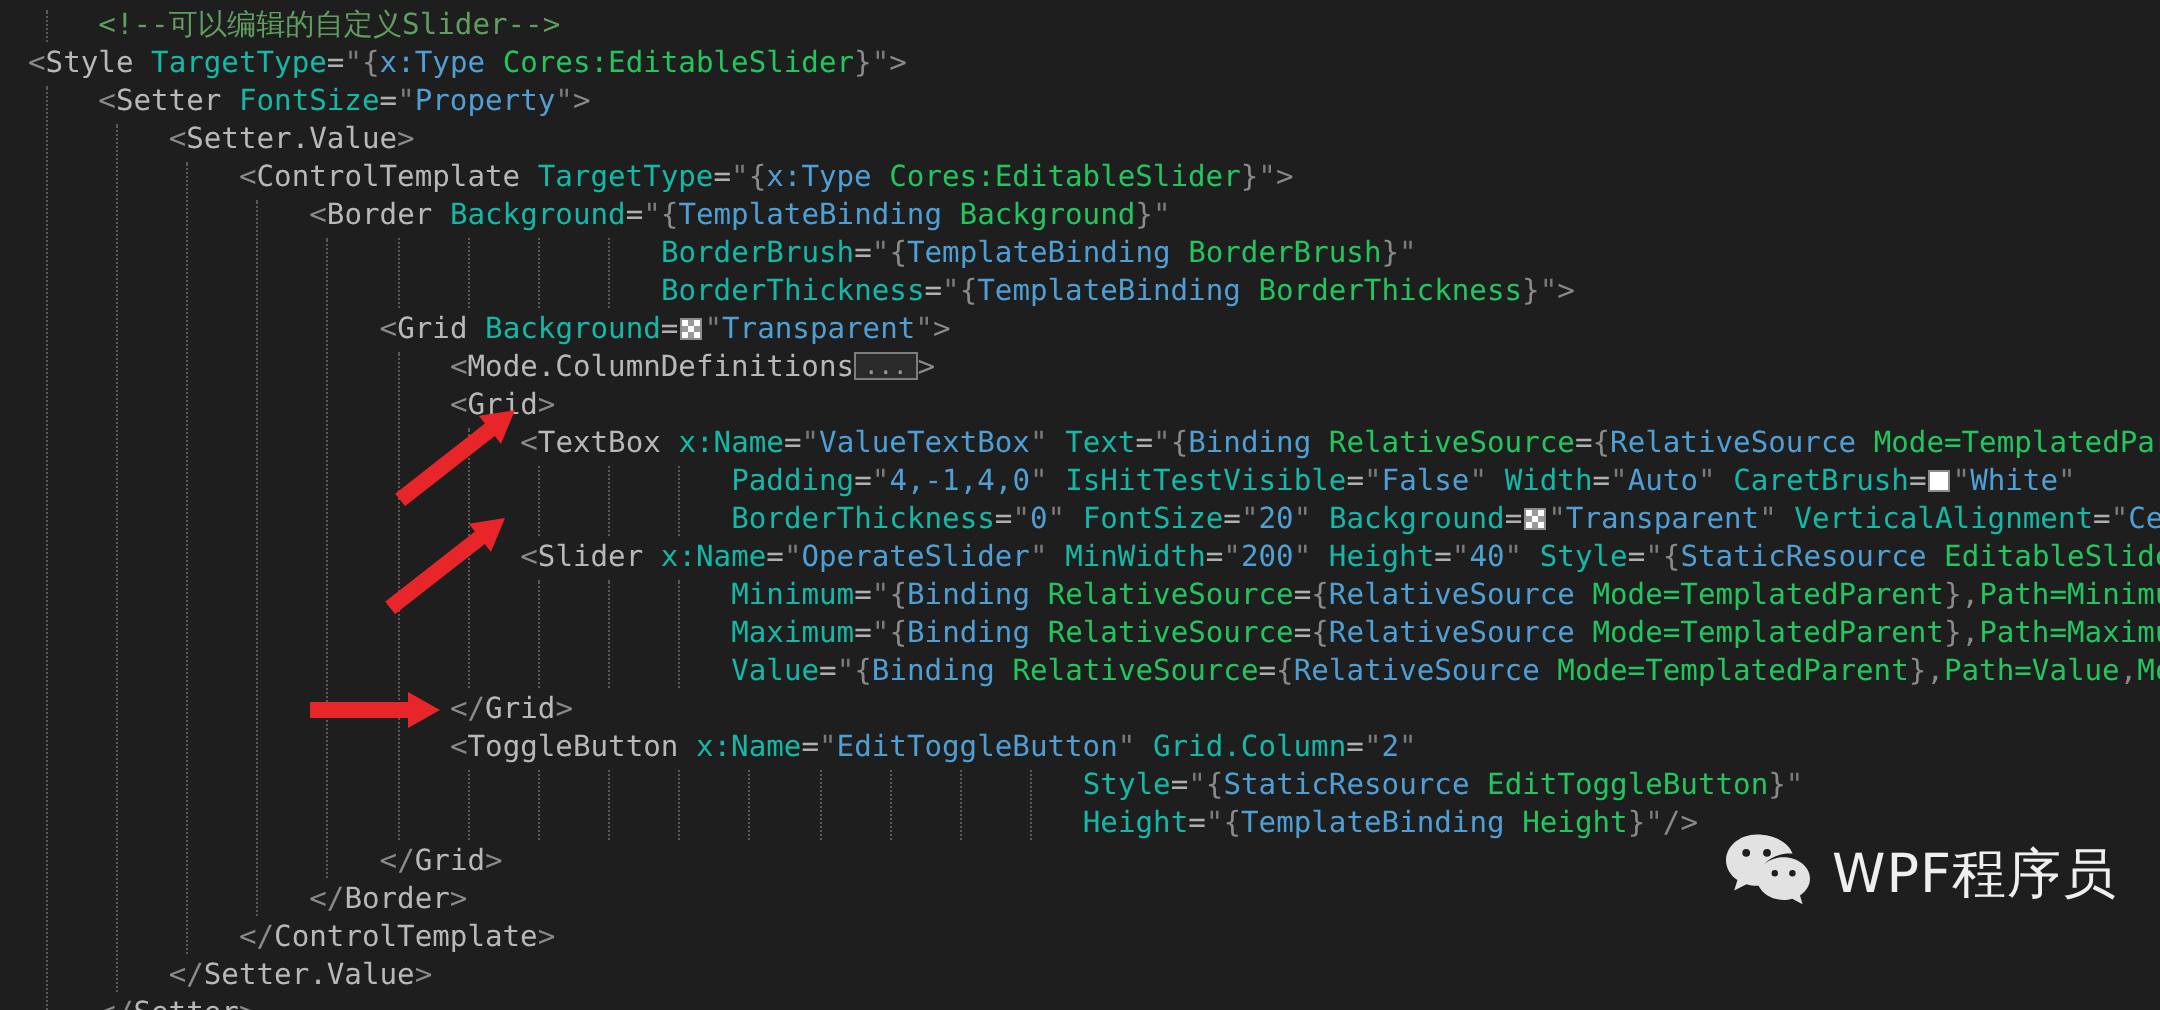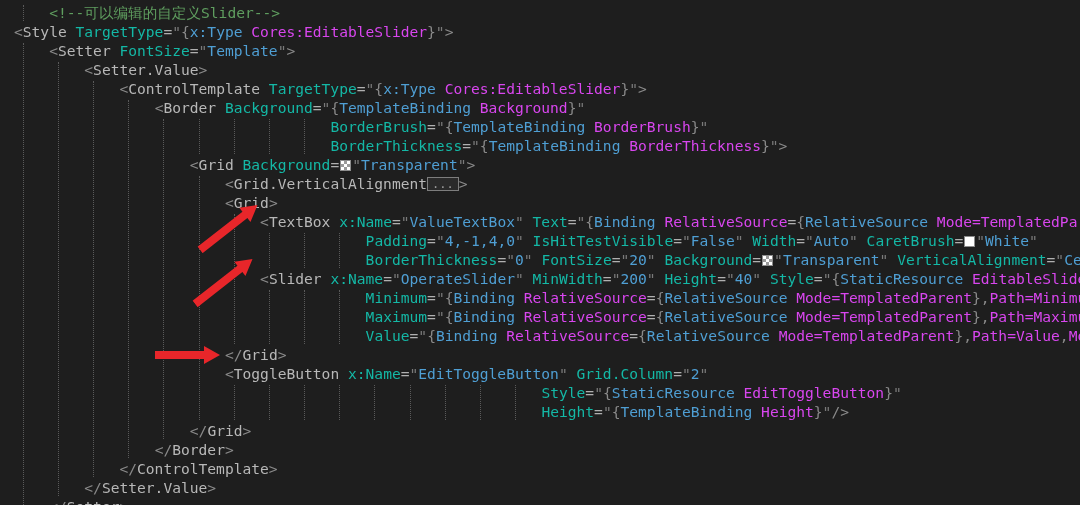--- a/index.html
+++ b/index.html
@@ -33,21 +33,21 @@
     color: #9cdcfe;
   }
   
   .cmt  { color: #5f9e5f; }
   .tag  { color: #b8b8b8; }
   .ang  { color: #8a8a8a; }
   .attr { color: #14b8a6; }
   .eq   { color: #b0b0b0; }
   .str  { color: #4f9fd4; }
   .qt   { color: #7a7a7a; }
-  .mk   { color: #d946ef; }
+  .mk   { color: #22c55e; }
   .mkb  { color: #8a8a8a; }
   
   .guide {
     position: absolute;
     width: 1px;
     border-left: 1px dotted #5a5a5a;
   }
   
   .sw {
     display: inline-block;
@@ -129,28 +129,28 @@
         <div class="guide" style="left: 374.39px; top: 385px; height: 35px;"></div>
         <div class="guide" style="left: 409.55px; top: 385px; height: 35px;"></div>
         <div class="guide" style="left: 444.71px; top: 385px; height: 35px;"></div>
         <div class="guide" style="left: 479.87px; top: 385px; height: 35px;"></div>
         <div class="guide" style="left: 515.03px; top: 385px; height: 35px;"></div>
       </div>
 
     <div id="lines" style="position: absolute; left: 0px; top: 3px;">
         <div class="line" style="padding-left: 49.16px;"><span class="cmt">&lt;!--可以编辑的自定义Slider--&gt;</span></div>
         <div class="line" style="padding-left: 14px;"><span class="ang">&lt;</span><span class="tag">Style</span><span class="tag"> </span><span class="attr">TargetType</span><span class="eq">=</span><span class="qt">"</span><span class="mkb">{</span><span class="str">x:Type</span><span class="mk"> </span><span class="mk">Cores:EditableSlider</span><span class="mkb">}</span><span class="qt">"</span><span class="ang">&gt;</span></div>
-        <div class="line" style="padding-left: 49.16px;"><span class="ang">&lt;</span><span class="tag">Setter</span><span class="tag"> </span><span class="attr">FontSize</span><span class="eq">=</span><span class="qt">"</span><span class="str">Template</span><span class="qt">"</span><span class="ang">&gt;</span></div>
+        <div class="line" style="padding-left: 49.16px;"><span class="ang">&lt;</span><span class="tag">Setter</span><span class="tag"> </span><span class="attr">FontSize</span><span class="eq">=</span><span class="qt">"</span><span class="str">Property</span><span class="qt">"</span><span class="ang">&gt;</span></div>
         <div class="line" style="padding-left: 84.32px;"><span class="ang">&lt;</span><span class="tag">Setter.Value</span><span class="ang">&gt;</span></div>
         <div class="line" style="padding-left: 119.48px;"><span class="ang">&lt;</span><span class="tag">ControlTemplate</span><span class="tag"> </span><span class="attr">TargetType</span><span class="eq">=</span><span class="qt">"</span><span class="mkb">{</span><span class="str">x:Type</span><span class="mk"> </span><span class="mk">Cores:EditableSlider</span><span class="mkb">}</span><span class="qt">"</span><span class="ang">&gt;</span></div>
         <div class="line" style="padding-left: 154.64px;"><span class="ang">&lt;</span><span class="tag">Border</span><span class="tag"> </span><span class="attr">Background</span><span class="eq">=</span><span class="qt">"</span><span class="mkb">{</span><span class="str">TemplateBinding</span><span class="mk"> </span><span class="mk">Background</span><span class="mkb">}</span><span class="qt">"</span></div>
         <div class="line" style="padding-left: 330.44px;"><span class="attr">BorderBrush</span><span class="eq">=</span><span class="qt">"</span><span class="mkb">{</span><span class="str">TemplateBinding</span><span class="mk"> </span><span class="mk">BorderBrush</span><span class="mkb">}</span><span class="qt">"</span></div>
         <div class="line" style="padding-left: 330.44px;"><span class="attr">BorderThickness</span><span class="eq">=</span><span class="qt">"</span><span class="mkb">{</span><span class="str">TemplateBinding</span><span class="mk"> </span><span class="mk">BorderThickness</span><span class="mkb">}</span><span class="qt">"</span><span class="ang">&gt;</span></div>
         <div class="line" style="padding-left: 189.8px;"><span class="ang">&lt;</span><span class="tag">Grid</span><span class="tag"> </span><span class="attr">Background</span><span class="eq">=</span><span class="sw sw-transparent"></span><span class="qt">"</span><span class="str">Transparent</span><span class="qt">"</span><span class="ang">&gt;</span></div>
-        <div class="line" style="padding-left: 224.96px;"><span class="ang">&lt;</span><span class="tag">Grid.VerticalAlignment</span><span class="collapsed">...</span><span class="ang">&gt;</span></div>
+        <div class="line" style="padding-left: 224.96px;"><span class="ang">&lt;</span><span class="tag">Mode.ColumnDefinitions</span><span class="collapsed">...</span><span class="ang">&gt;</span></div>
         <div class="line" style="padding-left: 224.96px;"><span class="ang">&lt;</span><span class="tag">Grid</span><span class="ang">&gt;</span></div>
         <div class="line" style="padding-left: 260.12px;"><span class="ang">&lt;</span><span class="tag">TextBox</span><span class="tag"> </span><span class="attr">x:Name</span><span class="eq">=</span><span class="qt">"</span><span class="str">ValueTextBox</span><span class="qt">"</span><span class="tag"> </span><span class="attr">Text</span><span class="eq">=</span><span class="qt">"</span><span class="mkb">{</span><span class="str">Binding</span><span class="mk"> </span><span class="mk">RelativeSource</span><span class="eq">=</span><span class="mkb">{</span><span class="str">RelativeSource</span><span class="mk"> </span><span class="mk">Mode=TemplatedParent</span></div>
         <div class="line" style="padding-left: 365.6px;"><span class="attr">Padding</span><span class="eq">=</span><span class="qt">"</span><span class="str">4,-1,4,0</span><span class="qt">"</span><span class="tag"> </span><span class="attr">IsHitTestVisible</span><span class="eq">=</span><span class="qt">"</span><span class="str">False</span><span class="qt">"</span><span class="tag"> </span><span class="attr">Width</span><span class="eq">=</span><span class="qt">"</span><span class="str">Auto</span><span class="qt">"</span><span class="tag"> </span><span class="attr">CaretBrush</span><span class="eq">=</span><span class="sw sw-white"></span><span class="qt">"</span><span class="str">White</span><span class="qt">"</span></div>
         <div class="line" style="padding-left: 365.6px;"><span class="attr">BorderThickness</span><span class="eq">=</span><span class="qt">"</span><span class="str">0</span><span class="qt">"</span><span class="tag"> </span><span class="attr">FontSize</span><span class="eq">=</span><span class="qt">"</span><span class="str">20</span><span class="qt">"</span><span class="tag"> </span><span class="attr">Background</span><span class="eq">=</span><span class="sw sw-transparent"></span><span class="qt">"</span><span class="str">Transparent</span><span class="qt">"</span><span class="tag"> </span><span class="attr">VerticalAlignment</span><span class="eq">=</span><span class="qt">"</span><span class="str">Center</span></div>
         <div class="line" style="padding-left: 260.12px;"><span class="ang">&lt;</span><span class="tag">Slider</span><span class="tag"> </span><span class="attr">x:Name</span><span class="eq">=</span><span class="qt">"</span><span class="str">OperateSlider</span><span class="qt">"</span><span class="tag"> </span><span class="attr">MinWidth</span><span class="eq">=</span><span class="qt">"</span><span class="str">200</span><span class="qt">"</span><span class="tag"> </span><span class="attr">Height</span><span class="eq">=</span><span class="qt">"</span><span class="str">40</span><span class="qt">"</span><span class="tag"> </span><span class="attr">Style</span><span class="eq">=</span><span class="qt">"</span><span class="mkb">{</span><span class="str">StaticResource</span><span class="mk"> </span><span class="mk">EditableSlider</span></div>
         <div class="line" style="padding-left: 365.6px;"><span class="attr">Minimum</span><span class="eq">=</span><span class="qt">"</span><span class="mkb">{</span><span class="str">Binding</span><span class="mk"> </span><span class="mk">RelativeSource</span><span class="eq">=</span><span class="mkb">{</span><span class="str">RelativeSource</span><span class="mk"> </span><span class="mk">Mode=TemplatedParent</span><span class="mkb">}</span><span class="mkb">,</span><span class="mk">Path=Minimum</span></div>
         <div class="line" style="padding-left: 365.6px;"><span class="attr">Maximum</span><span class="eq">=</span><span class="qt">"</span><span class="mkb">{</span><span class="str">Binding</span><span class="mk"> </span><span class="mk">RelativeSource</span><span class="eq">=</span><span class="mkb">{</span><span class="str">RelativeSource</span><span class="mk"> </span><span class="mk">Mode=TemplatedParent</span><span class="mkb">}</span><span class="mkb">,</span><span class="mk">Path=Maximum</span></div>
         <div class="line" style="padding-left: 365.6px;"><span class="attr">Value</span><span class="eq">=</span><span class="qt">"</span><span class="mkb">{</span><span class="str">Binding</span><span class="mk"> </span><span class="mk">RelativeSource</span><span class="eq">=</span><span class="mkb">{</span><span class="str">RelativeSource</span><span class="mk"> </span><span class="mk">Mode=TemplatedParent</span><span class="mkb">}</span><span class="mkb">,</span><span class="mk">Path=Value</span><span class="mkb">,</span><span class="mk">Mode=TwoWay</span></div>
         <div class="line" style="padding-left: 224.96px;"><span class="ang">&lt;/</span><span class="tag">Grid</span><span class="ang">&gt;</span></div>
         <div class="line" style="padding-left: 224.96px;"><span class="ang">&lt;</span><span class="tag">ToggleButton</span><span class="tag"> </span><span class="attr">x:Name</span><span class="eq">=</span><span class="qt">"</span><span class="str">EditToggleButton</span><span class="qt">"</span><span class="tag"> </span><span class="attr">Grid.Column</span><span class="eq">=</span><span class="qt">"</span><span class="str">2</span><span class="qt">"</span></div>
@@ -175,14 +175,27 @@
           <path d="M0 6 H57 V1 L73 10 L57 19 V14 H0 Z" fill="#e8262a"></path>
         </svg>
       </div>
       <div class="arrow" style="left: 155px; top: 345px; width: 62px; height: 20px;">
         <svg width="65" height="20" viewBox="0 0 65 20" style="transform:rotate(0deg);transform-origin:0 10px;position:absolute;left:0;top:0px">
           <path d="M0 6 H49 V1 L65 10 L49 19 V14 H0 Z" fill="#e8262a"></path>
         </svg>
       </div>
     </div>
 
+  <div id="watermark" style="left: 862px; top: 437px; transform: translateY(-50%);">
+    <span>
+      <svg width="44" height="38" viewBox="0 0 44 38" aria-hidden="true">
+        <path fill="#e2e2e2" d="M16.5 1.2C7.9 1.2 1 7.0 1 14.1c0 4.0 2.2 7.6 5.7 9.9L5.1 29.3l6.2-3.2c1.6.5 3.4.8 5.2.8.5 0 1.0 0 1.5-.1-.4-1.1-.6-2.3-.6-3.5 0-6.9 6.9-12.5 15.4-12.5.5 0 1.0 0 1.5.1C32.6 5.4 25.3 1.2 16.5 1.2z"></path>
+        <circle fill="#1e1e1e" cx="11.1" cy="10.4" r="1.95"></circle>
+        <circle fill="#1e1e1e" cx="21.5" cy="10.4" r="1.95"></circle>
+        <path fill="#e2e2e2" d="M43 23.3c0-5.9-5.9-10.7-13.2-10.7S16.6 17.4 16.6 23.3 22.5 34 29.8 34c1.5 0 3.0-.2 4.3-.6l5.2 2.7-1.3-4.4c3.1-2.0 5-5.0 5-8.4z"></path>
+        <circle fill="#1e1e1e" cx="25.4" cy="20.6" r="1.6"></circle>
+        <circle fill="#1e1e1e" cx="34.2" cy="20.6" r="1.6"></circle>
+      </svg>
+    </span>
+    <span class="wm-text">WPF程序员</span>
+  </div>
 
 </div>
 
 </body></html>

